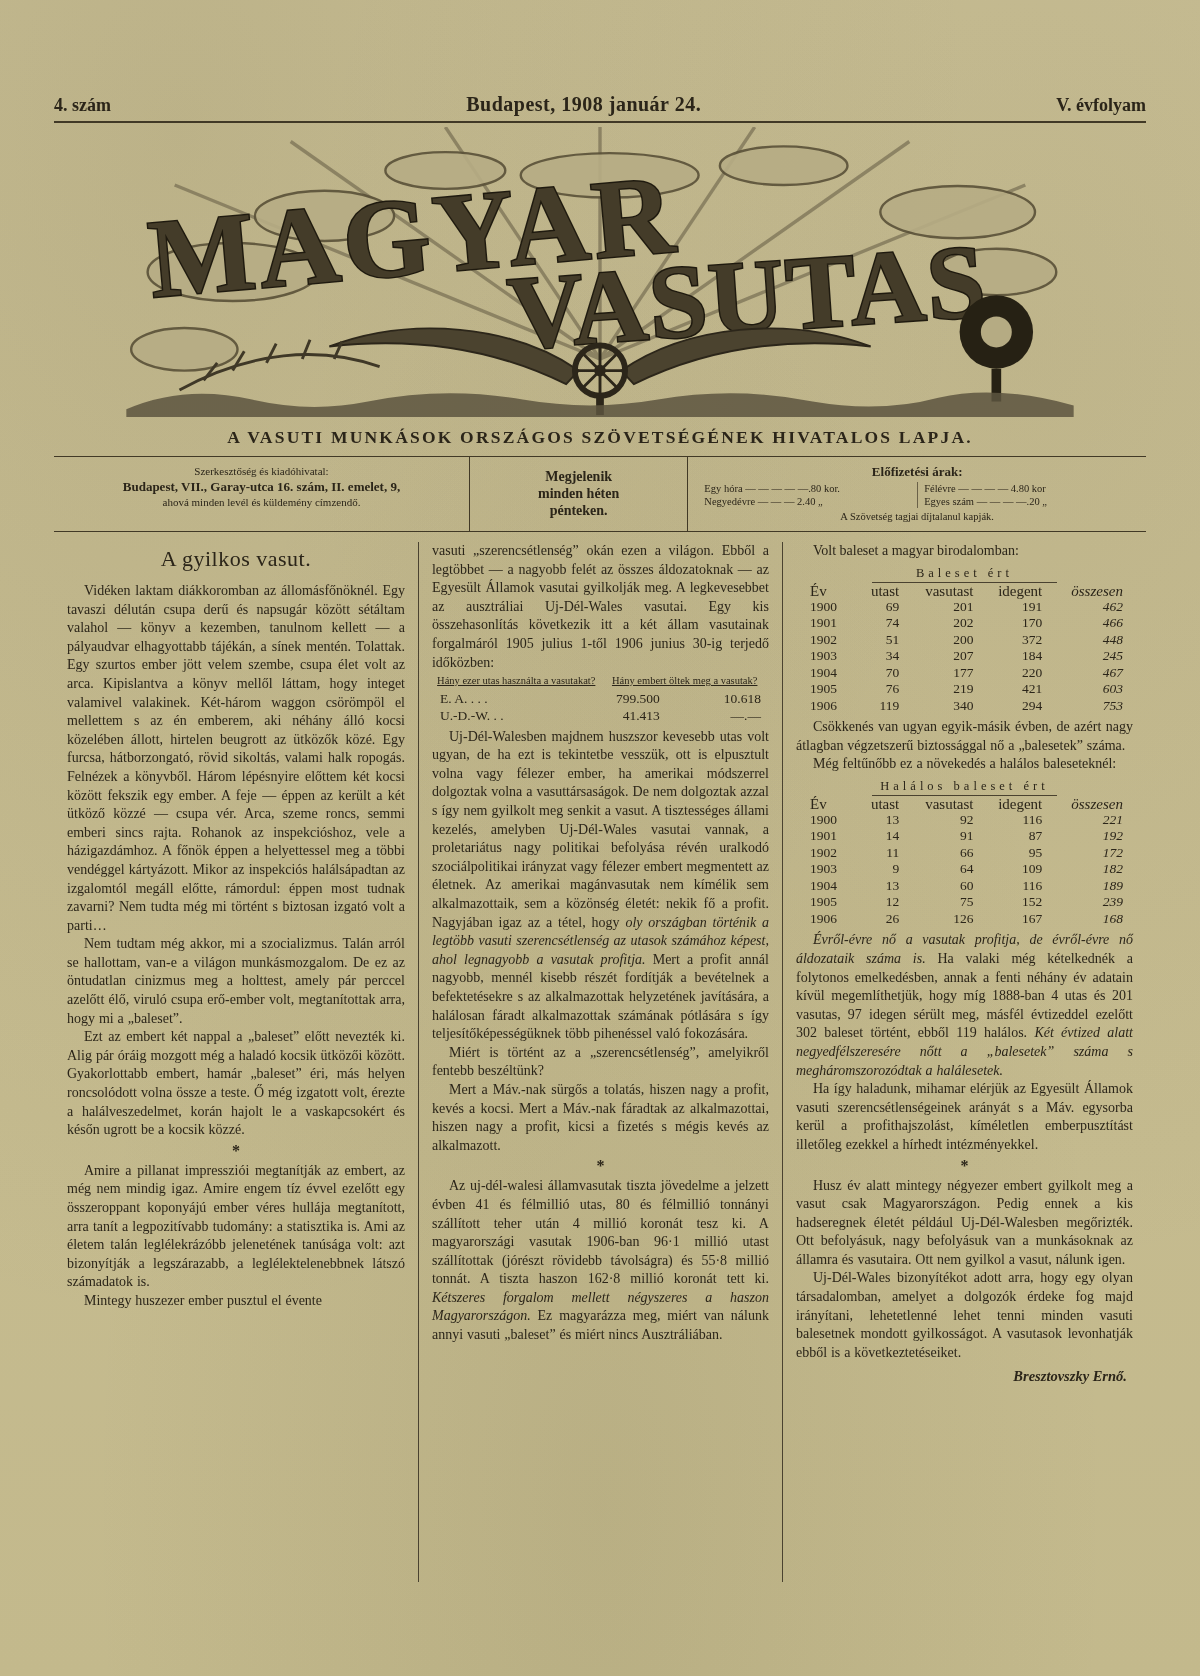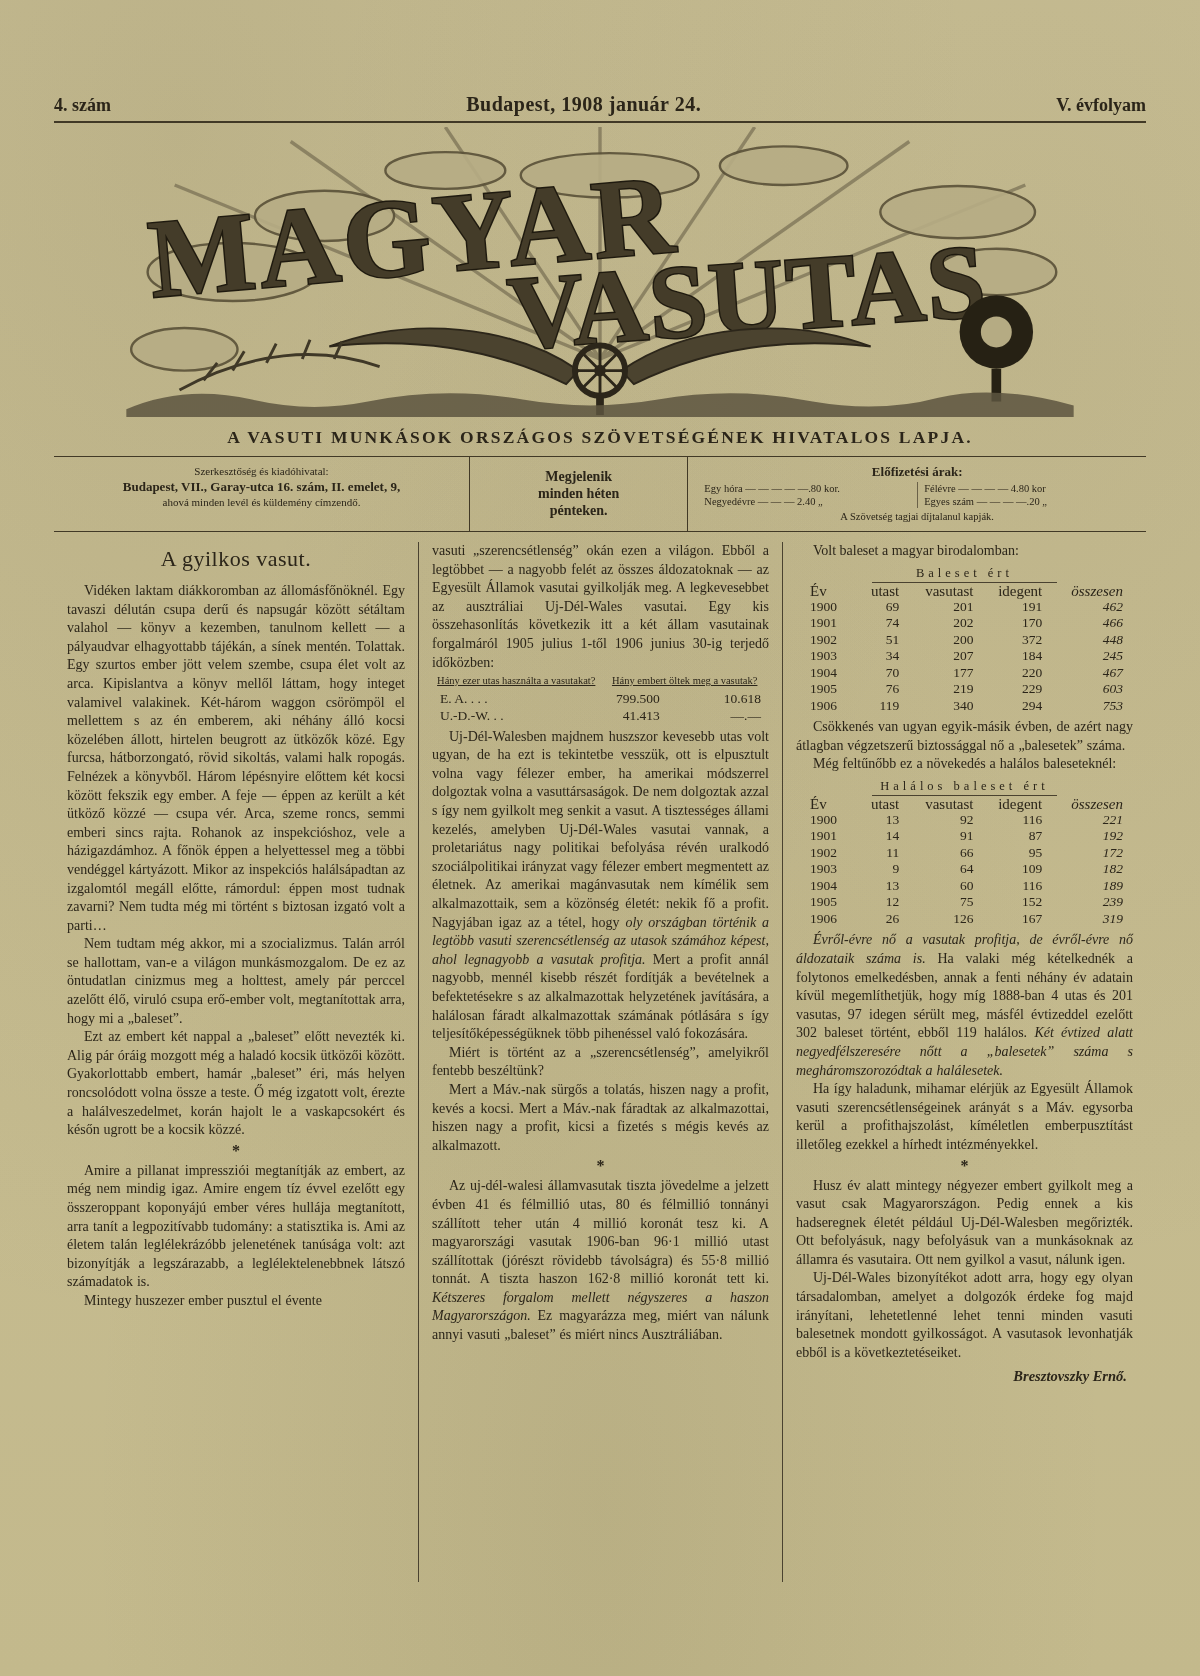--- a/index.html
+++ b/index.html
@@ -280,21 +280,21 @@
               <td>1904</td>
               <td>70</td>
               <td>177</td>
               <td>220</td>
               <td>467</td>
             </tr>
             <tr>
               <td>1905</td>
               <td>76</td>
               <td>219</td>
-              <td>229</td>
+              <td>421</td>
               <td>603</td>
             </tr>
             <tr>
               <td>1906</td>
               <td>119</td>
               <td>340</td>
               <td>294</td>
               <td>753</td>
             </tr>
           </tbody>
@@ -356,21 +356,21 @@
               <td>12</td>
               <td>75</td>
               <td>152</td>
               <td>239</td>
             </tr>
             <tr>
               <td>1906</td>
               <td>26</td>
               <td>126</td>
               <td>167</td>
-              <td>319</td>
+              <td>168</td>
             </tr>
           </tbody>
       </table>
 
       <p class="p"><span class="ital">Évről-évre nő a vasutak profitja, de évről-évre nő áldozataik száma is.</span><span> Ha valaki még kételkednék a folytonos emelkedésben, annak a fenti néhány év adatain kívül megemlíthetjük, hogy míg 1888-ban 4 utas és 201 vasutas, 97 idegen sérült meg, másfél évtizeddel ezelőtt 302 baleset történt, ebből 119 halálos. </span><span class="ital">Két évtized alatt negyedfélszeresére nőtt a „balesetek” száma s megháromszorozódtak a halálesetek.</span></p>
       <p class="p">Ha így haladunk, mihamar elérjük az Egyesült Államok vasuti szerencsétlenségeinek arányát s a Máv. egysorba kerül a profithajszolást, kíméletlen emberpusztítást illetőleg ezekkel a hírhedt intézményekkel.</p>
       <div class="star">*</div>
       <p class="p">Husz év alatt mintegy négyezer embert gyilkolt meg a vasut csak Magyarországon. Pedig ennek a kis hadseregnek életét például Uj-Dél-Walesben megőrizték. Ott befolyásuk, nagy befolyásuk van a munkásoknak az államra és vasutaira. Ott nem gyilkol a vasut, nálunk igen.</p>
       <p class="p">Uj-Dél-Wales bizonyítékot adott arra, hogy egy olyan társadalomban, amelyet a dolgozók érdeke fog majd irányítani, lehetetlenné lehet tenni minden vasuti balesetnek mondott gyilkosságot. A vasutasok levonhatják ebből is a következtetéseiket.</p>
       <div class="signature">Bresztovszky Ernő.</div>

